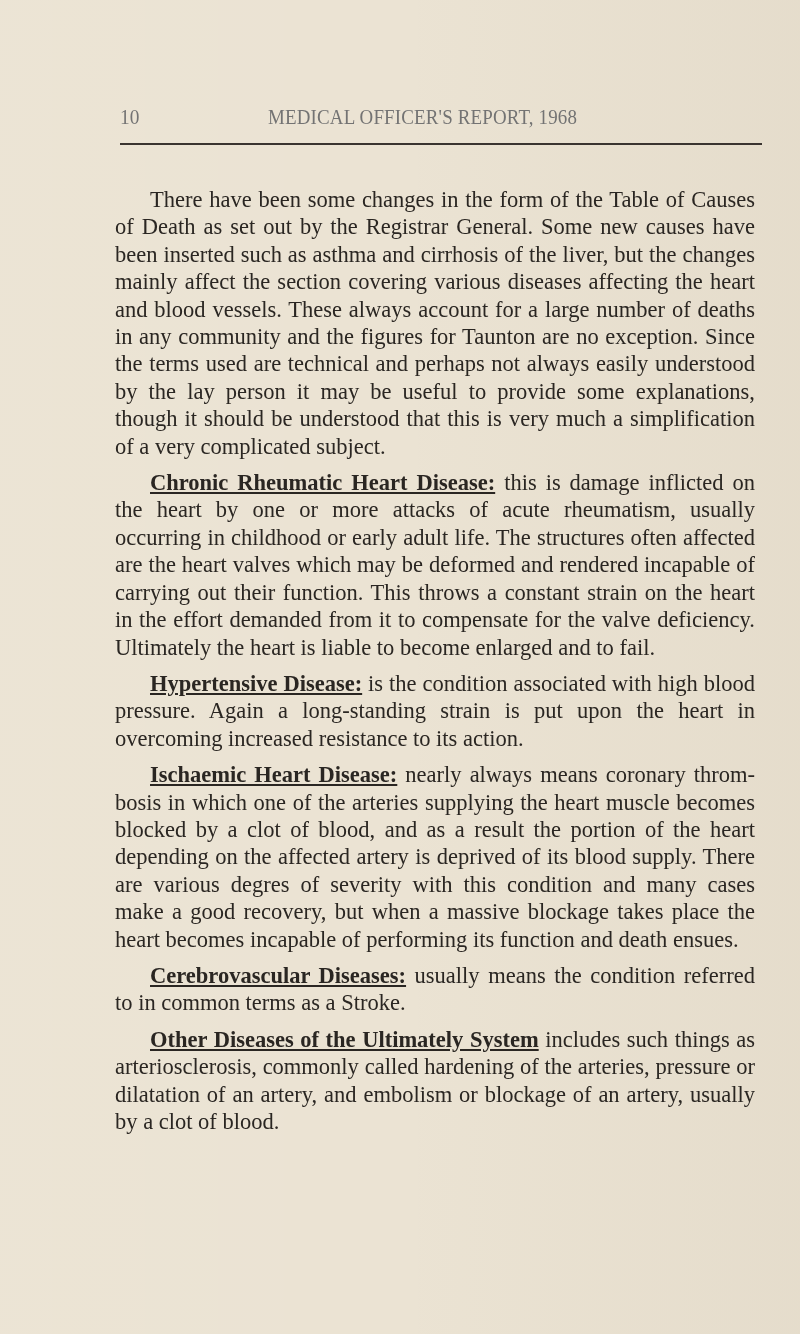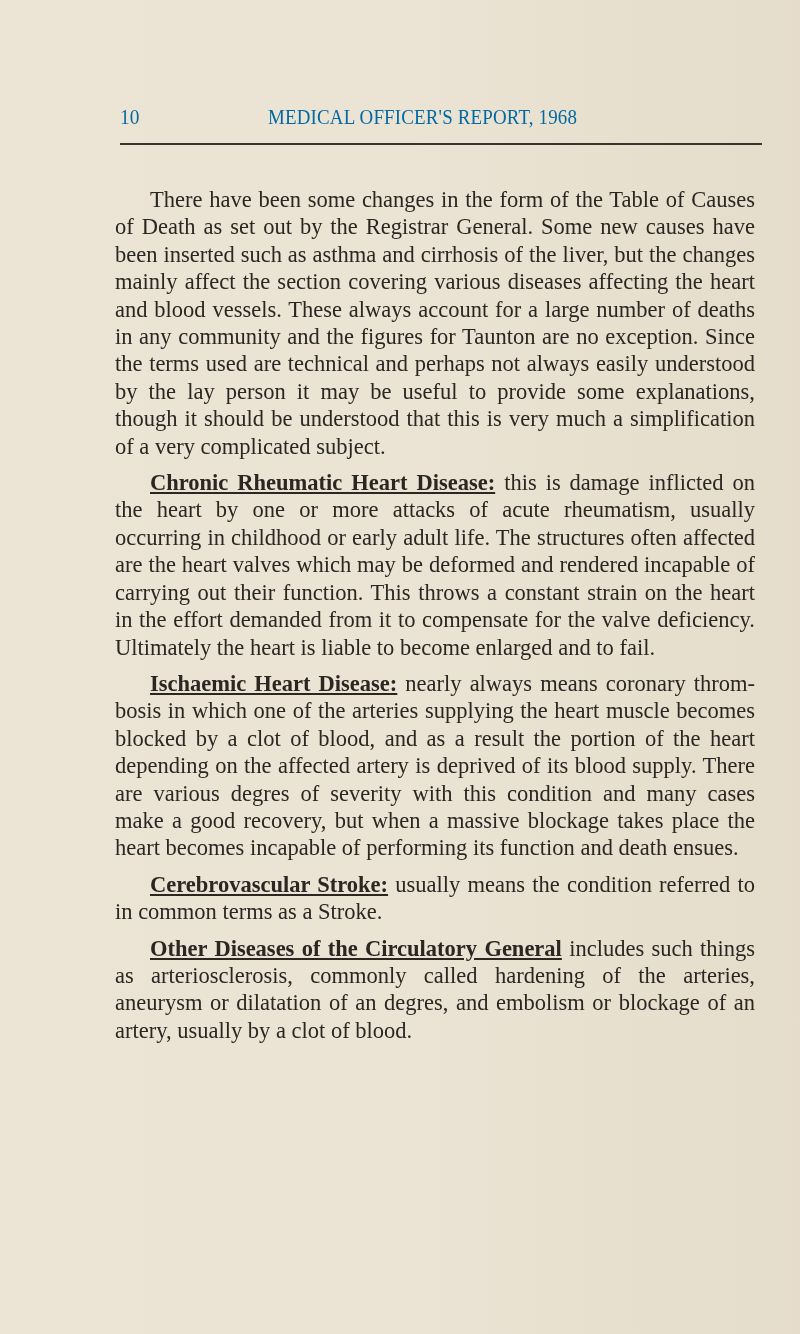--- a/index.html
+++ b/index.html
@@ -24,21 +24,21 @@
     }
     .header {
       position: absolute;
       left: 120px;
       top: 104px;
       width: 642px;
       height: 30px;
       font-family: "Liberation Serif", "DejaVu Serif", serif;
       font-size: 22px;
       letter-spacing: 0.2px;
-      color: #0369a1;
+      color: #737373;
     }
     .page-number {
       position: absolute;
       left: 0;
       top: 0;
       transform: scaleX(0.88);
       transform-origin: left;
     }
     .running-title {
       position: absolute;
@@ -89,21 +89,24 @@
 <div class="rule"></div>
 
 <div class="body-text">
   <p>
     <span>There have been some changes in the form of the Table of Causes of Death as set out by the Registrar General. Some new causes have been inserted such as asthma and cirrhosis of the liver, but the changes mainly affect the section covering various diseases affecting the heart and blood vessels. These always account for a large number of deaths in any community and the figures for Taun­ton are no exception. Since the terms used are technical and perhaps not always easily understood by the lay person it may be useful to provide some explanations, though it should be under­stood that this is very much a simplification of a very complicated subject.</span>
   </p>
   <p>
     <span class="term">Chronic Rheumatic Heart Disease:</span><span> this is damage inflicted on the heart by one or more attacks of acute rheumatism, usually occurring in childhood or early adult life. The structures often affected are the heart valves which may be deformed and rendered incapable of carrying out their function. This throws a constant strain on the heart in the effort demanded from it to compensate for the valve deficiency. Ultimately the heart is liable to become enlarged and to fail.</span>
   </p>
   <p>
+    <span class="term">Hypertensive Disease:</span><span> is the condition associated with high blood pressure. Again a long-standing strain is put upon the heart in overcoming increased resistance to its action.</span>
+  </p>
+  <p>
     <span class="term">Ischaemic Heart Disease:</span><span> nearly always means coronary throm­bosis in which one of the arteries supplying the heart muscle becomes blocked by a clot of blood, and as a result the portion of the heart depending on the affected artery is deprived of its blood supply. There are various degres of severity with this condition and many cases make a good recovery, but when a massive blockage takes place the heart becomes incapable of performing its function and death ensues.</span>
   </p>
   <p>
-    <span class="term">Cerebrovascular Stroke:</span><span> usually means the condition referred to in common terms as a Stroke.</span>
+    <span class="term">Cerebrovascular Diseases:</span><span> usually means the condition referred to in common terms as a Stroke.</span>
   </p>
   <p>
-    <span class="term">Other Diseases of the Circulatory General</span><span> includes such things as arteriosclerosis, commonly called hardening of the arteries, aneurysm or dilatation of an degres, and embolism or blockage of an artery, usually by a clot of blood.</span>
+    <span class="term">Other Diseases of the Ultimately System</span><span> includes such things as arteriosclerosis, commonly called hardening of the arteries, pressure or dilatation of an artery, and embolism or blockage of an artery, usually by a clot of blood.</span>
   </p>
 </div>
 
 </body></html>

